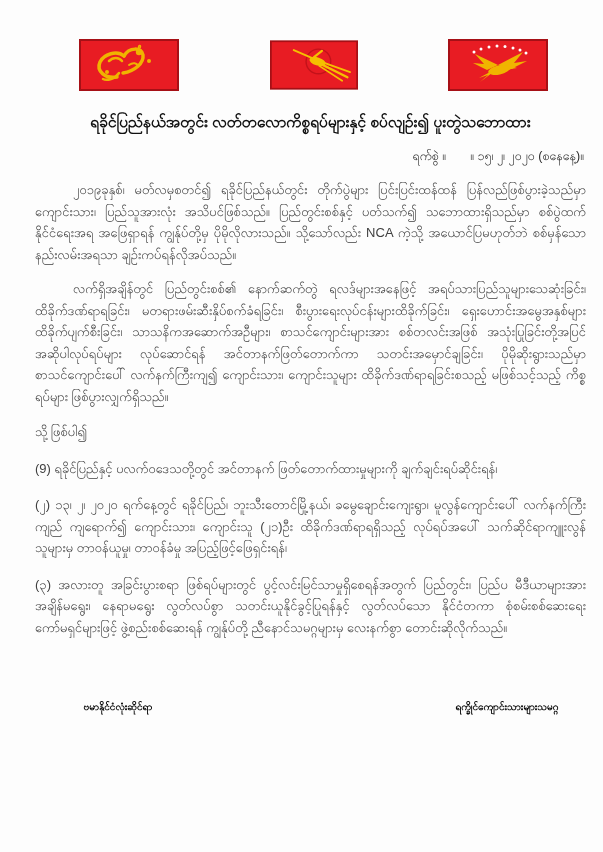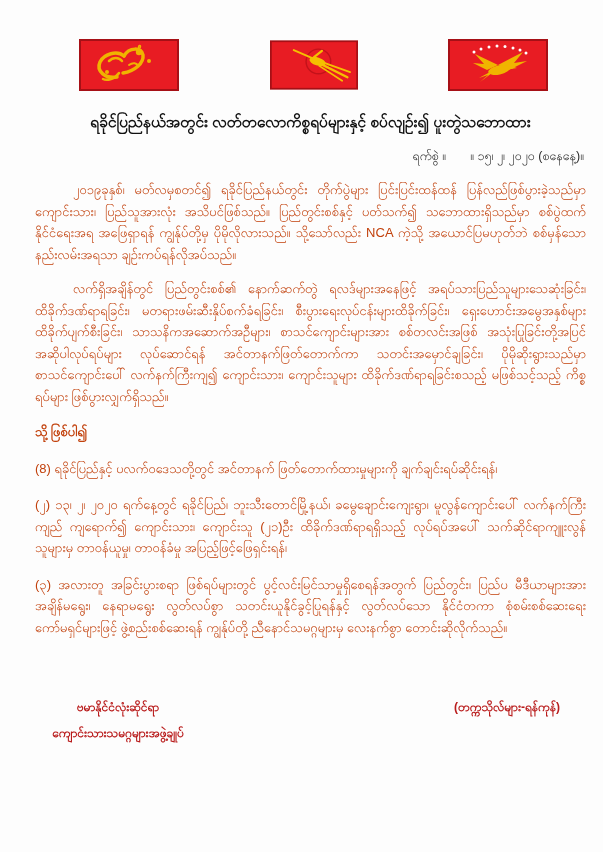--- a/index.html
+++ b/index.html
@@ -37,34 +37,34 @@
     text-align: right;
     font-size: 12.5px;
     color: #2a2a2a;
   }
   .date-gap { display: inline-block; width: 24px; }
   .body-area {
     margin: 0 26px;
     font-size: 13px;
     line-height: 21.5px;
     text-align: justify;
-    color: #c2410c;
+    color: #404040;
   }
   .para { margin: 13px 0 0 0; text-indent: 38px; }
-  .lead-in { margin: 14px 0 0 0; text-indent: 0; font-weight: bold; }
+  .lead-in { margin: 14px 0 0 0; text-indent: 0; }
   .demand { margin: 15px 0 0 0; text-indent: 0; }
   .signatures-row {
     display: flex;
     justify-content: space-between;
     margin: 56px 30px 4px 34px;
     font-weight: bold;
-    font-size: 12px;
+    font-size: 10px;
     line-height: 26px;
     text-align: center;
-    color: #b91c1c;
+    color: #000000;
   }
   .sig-block { min-width: 150px; }
 </style>
 </head>
 <body>
 
 <div class="page">
 
   <div class="flags-row">
 
@@ -130,28 +130,27 @@
   </div>
 
   <div class="date-line">
     <span>ရက်စွဲ ။</span><span class="date-gap"></span><span>။ ၁၅၊ ၂၊ ၂၀၂၀ (စနေနေ့)။</span>
   </div>
 
   <div class="body-area">
     <p class="para">၂၀၁၉ခုနှစ်၊ မတ်လမှစတင်၍ ရခိုင်ပြည်နယ်တွင်း တိုက်ပွဲများ ပြင်းပြင်းထန်ထန် ပြန်လည်ဖြစ်ပွားခဲ့သည်မှာ ကျောင်းသား၊ ပြည်သူအားလုံး အသိပင်ဖြစ်သည်။ ပြည်တွင်းစစ်နှင့် ပတ်သက်၍ သဘောထားရှိသည်မှာ စစ်ပွဲထက် နိုင်ငံရေးအရ အဖြေရှာရန် ကျွန်ုပ်တို့မှ ပိုမိုလိုလားသည်။ သို့သော်လည်း NCA ကဲ့သို့ အယောင်ပြမဟုတ်ဘဲ စစ်မှန်သော နည်းလမ်းအရသာ ချဉ်းကပ်ရန်လိုအပ်သည်။</p>
     <p class="para">လက်ရှိအချိန်တွင် ပြည်တွင်းစစ်၏ နောက်ဆက်တွဲ ရလဒ်များအနေဖြင့် အရပ်သားပြည်သူများသေဆုံးခြင်း၊ ထိခိုက်ဒဏ်ရာရခြင်း၊ မတရားဖမ်းဆီးနှိပ်စက်ခံရခြင်း၊ စီးပွားရေးလုပ်ငန်းများထိခိုက်ခြင်း၊ ရှေးဟောင်းအမွေအနှစ်များ ထိခိုက်ပျက်စီးခြင်း၊ သာသနိကအဆောက်အဦများ၊ စာသင်ကျောင်းများအား စစ်တလင်းအဖြစ် အသုံးပြုခြင်းတို့အပြင် အဆိုပါလုပ်ရပ်များ လုပ်ဆောင်ရန် အင်တာနက်ဖြတ်တောက်ကာ သတင်းအမှောင်ချခြင်း၊ ပိုမိုဆိုးရွားသည်မှာ စာသင်ကျောင်းပေါ် လက်နက်ကြီးကျ၍ ကျောင်းသား၊ ကျောင်းသူများ ထိခိုက်ဒဏ်ရာရခြင်းစသည့် မဖြစ်သင့်သည့် ကိစ္စရပ်များ ဖြစ်ပွားလျှက်ရှိသည်။</p>
     <p class="lead-in">သို့ဖြစ်ပါ၍</p>
-    <p class="demand">(8) ရခိုင်ပြည်နှင့် ပလက်ဝဒေသတို့တွင် အင်တာနက် ဖြတ်တောက်ထားမှုများကို ချက်ချင်းရပ်ဆိုင်းရန်၊</p>
+    <p class="demand">(9) ရခိုင်ပြည်နှင့် ပလက်ဝဒေသတို့တွင် အင်တာနက် ဖြတ်တောက်ထားမှုများကို ချက်ချင်းရပ်ဆိုင်းရန်၊</p>
     <p class="demand">(၂) ၁၃၊ ၂၊ ၂၀၂၀ ရက်နေ့တွင် ရခိုင်ပြည်၊ ဘူးသီးတောင်မြို့နယ်၊ ခမွေချောင်းကျေးရွာ၊ မူလွန်ကျောင်းပေါ် လက်နက်ကြီးကျည် ကျရောက်၍ ကျောင်းသား၊ ကျောင်းသူ (၂၁)ဦး ထိခိုက်ဒဏ်ရာရရှိသည့် လုပ်ရပ်အပေါ် သက်ဆိုင်ရာကျူးလွန်သူများမှ တာဝန်ယူမှု၊ တာဝန်ခံမှု အပြည့်ဖြင့်ဖြေရှင်းရန်၊</p>
     <p class="demand">(၃) အလားတူ အခြင်းပွားစရာ ဖြစ်ရပ်များတွင် ပွင့်လင်းမြင်သာမှုရှိစေရန်အတွက် ပြည်တွင်း၊ ပြည်ပ မီဒီယာများအား အချိန်မရွေး၊ နေရာမရွေး လွတ်လပ်စွာ သတင်းယူနိုင်ခွင့်ပြုရန်နှင့် လွတ်လပ်သော နိုင်ငံတကာ စုံစမ်းစစ်ဆေးရေး ကော်မရှင်များဖြင့် ဖွဲ့စည်းစစ်ဆေးရန် ကျွန်ုပ်တို့ ညီနောင်သမဂ္ဂများမှ လေးနက်စွာ တောင်းဆိုလိုက်သည်။</p>
   </div>
 
   <div class="signatures-row">
     <div class="sig-block">
       <div>ဗမာနိုင်ငံလုံးဆိုင်ရာ</div>
-      <div>ကျောင်းသားသမဂ္ဂများအဖွဲ့ချုပ်</div>
     </div>
     <div class="sig-block">
-      <div>(တက္ကသိုလ်များ-ရန်ကုန်)</div>
+      <div>ရက္ခိုင်ကျောင်းသားများသမဂ္ဂ</div>
     </div>
   </div>
 
 </div>
 
 </body></html>

